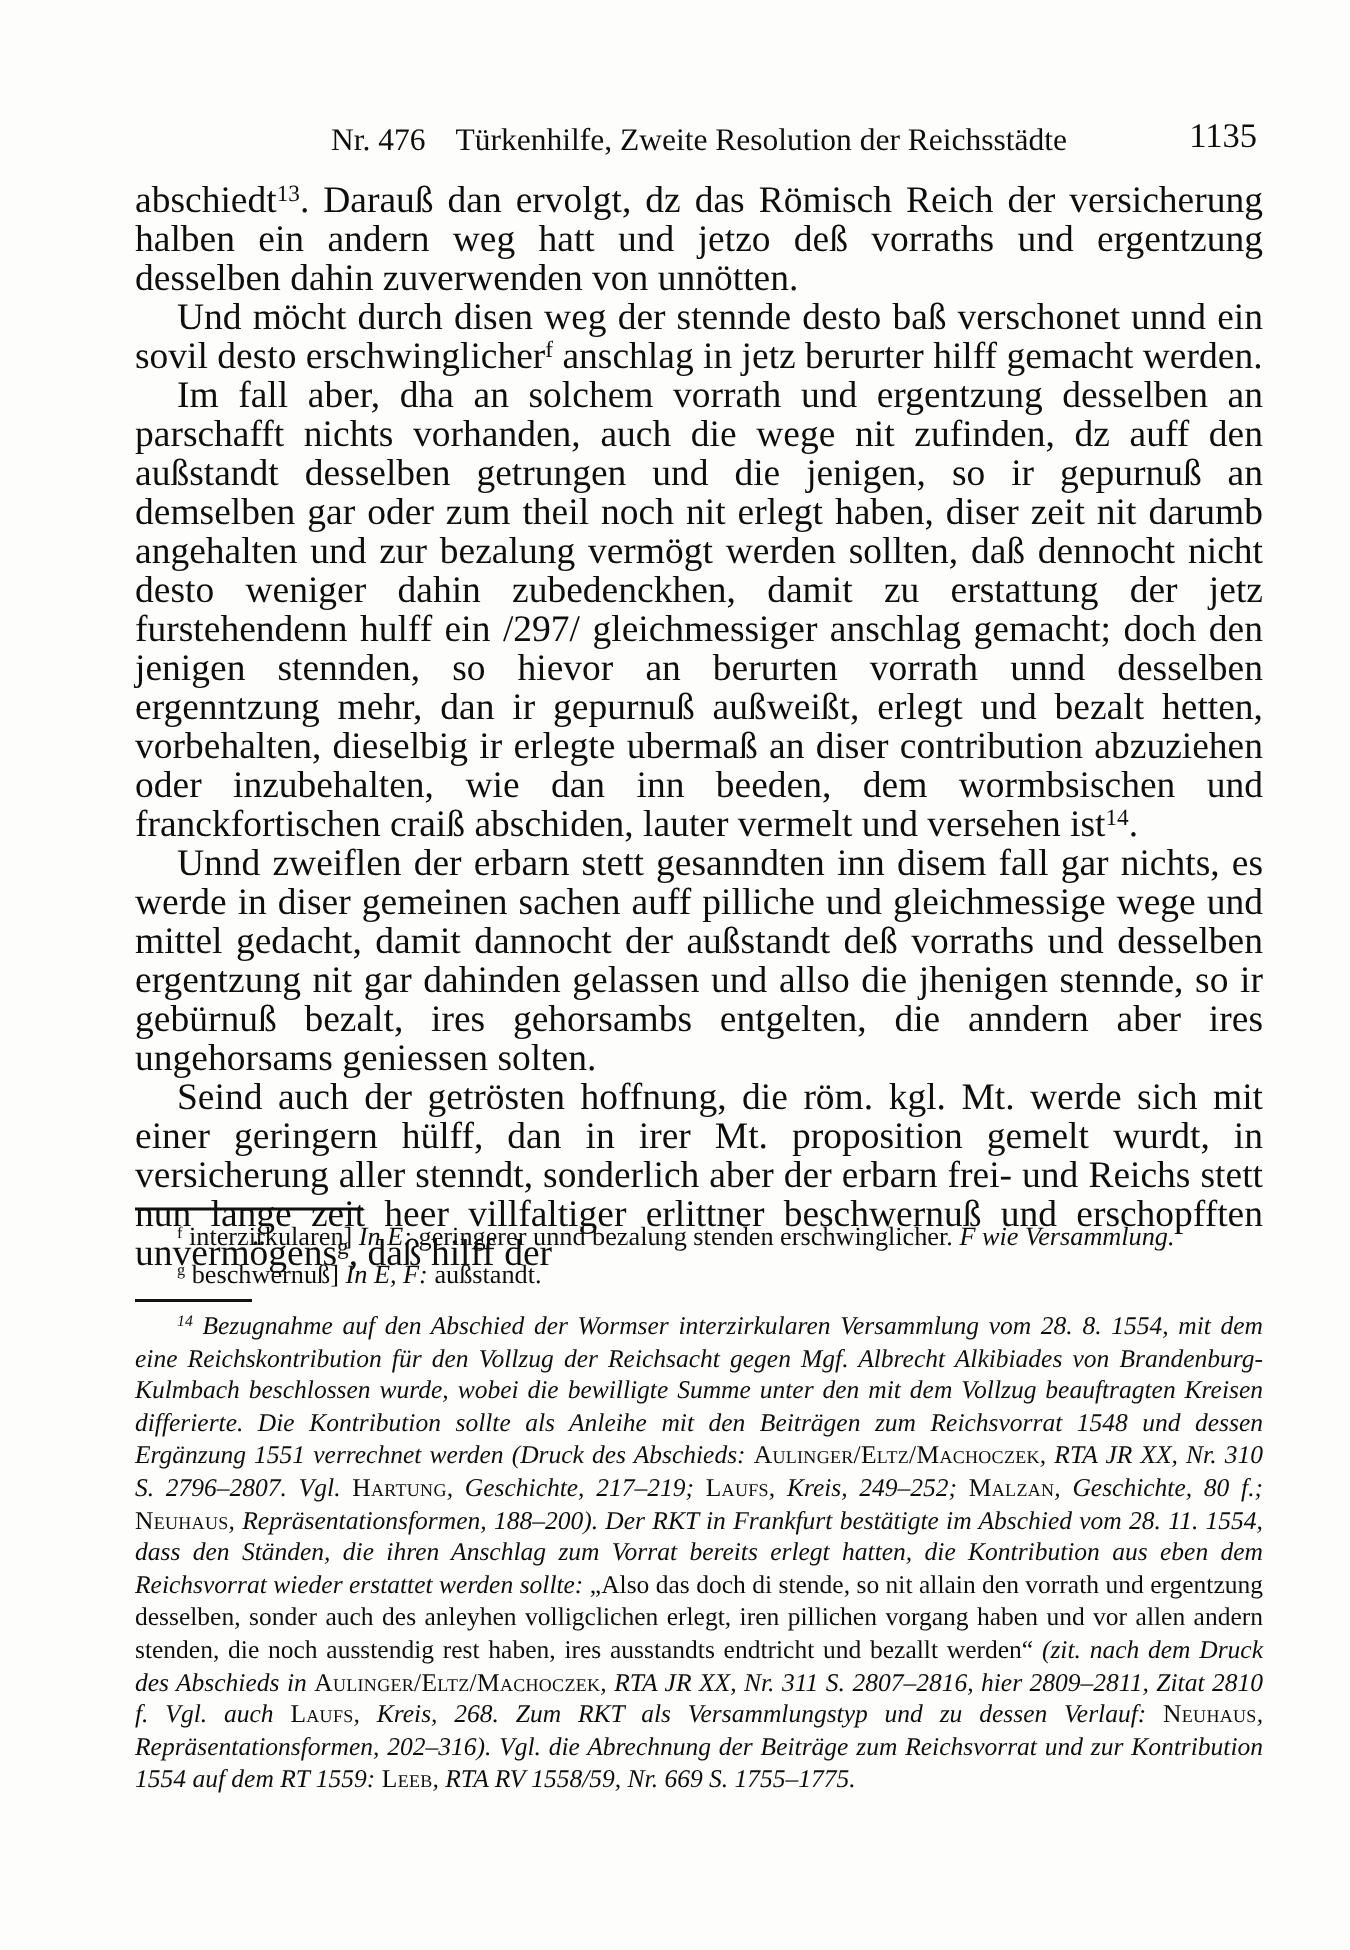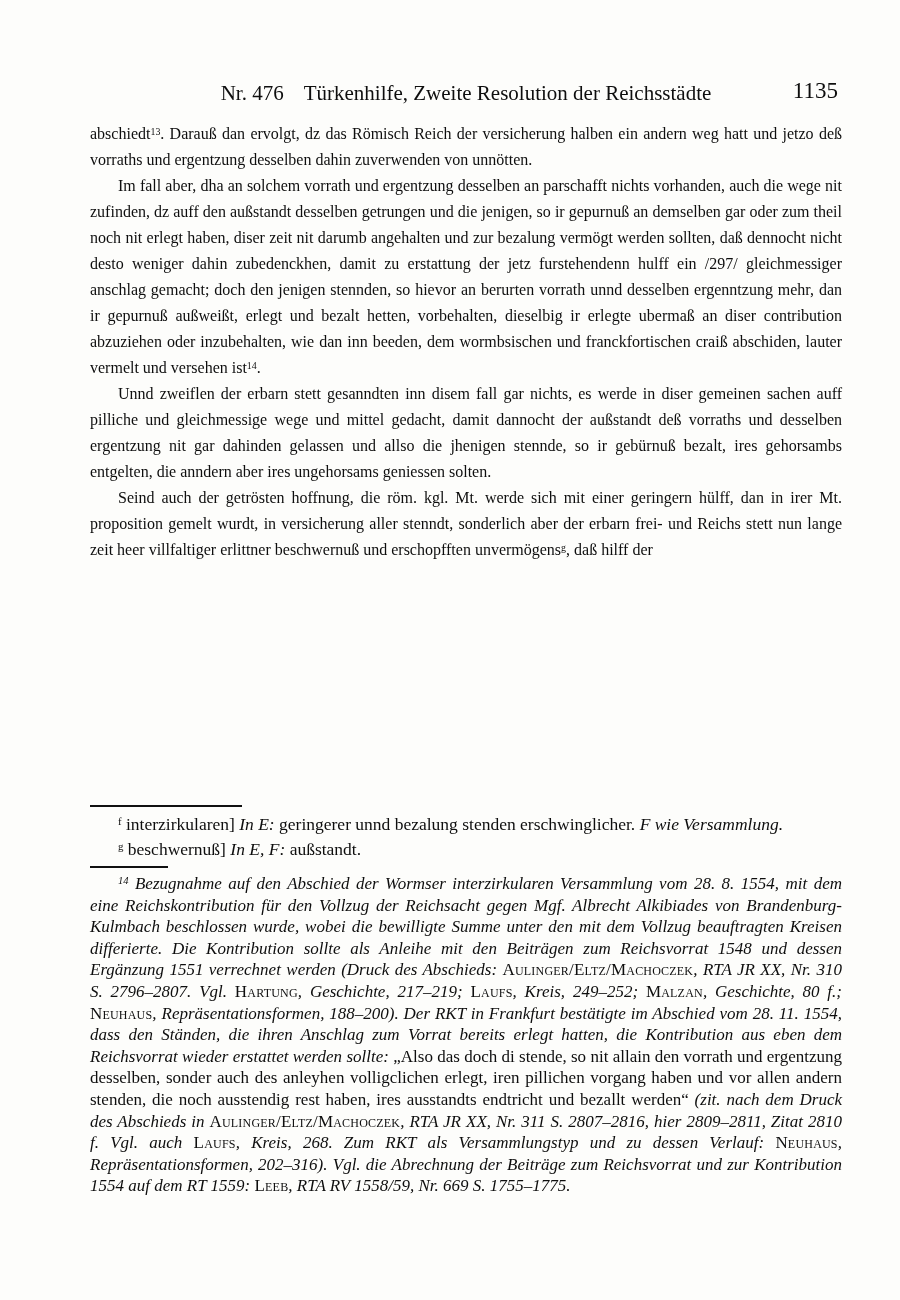--- a/index.html
+++ b/index.html
@@ -29,21 +29,21 @@
   .rh-number { margin-right: 20px; }
   .rh-page {
     position: absolute;
     top: -2px; right: 4px;
     font-size: 23px;
   }
   
   .body-text {
     position: absolute;
     top: 121px; left: 90px; width: 752px;
-    font-size: 16px;
+    font-size: 25px;
     line-height: 26px;
     text-align: justify;
   }
   .para { margin: 0; text-indent: 28px; }
   .para.no-indent { text-indent: 0; }
   sup {
     font-size: 0.62em;
     line-height: 0;
     vertical-align: baseline;
     position: relative;
@@ -90,20 +90,21 @@
 
   <div class="running-header">
     <div class="rh-title">
       <span class="rh-number">Nr. 476</span><span>Türkenhilfe, Zweite Resolution der Reichsstädte</span>
     </div>
     <div class="rh-page">1135</div>
   </div>
 
   <div class="body-text">
     <p class="para no-indent"><span>abschiedt</span><sup>13</sup><span>. Darauß dan ervolgt, dz das Römisch Reich der versicherung halben ein andern weg hatt und jetzo deß vorraths und ergentzung desselben dahin zuverwenden von unnötten.</span></p>
+    <p class="para"><span>Und möcht durch disen weg der stennde desto baß verschonet unnd ein sovil desto erschwinglicher</span><sup>f</sup><span> anschlag in jetz berurter hilff gemacht werden.</span></p>
     <p class="para"><span>Im fall aber, dha an solchem vorrath und ergentzung desselben an parschafft nichts vorhanden, auch die wege nit zufinden, dz auff den außstandt desselben getrungen und die jenigen, so ir gepurnuß an demselben gar oder zum theil noch nit erlegt haben, diser zeit nit darumb angehalten und zur bezalung vermögt werden sollten, daß dennocht nicht desto weniger dahin zubedenckhen, damit zu erstattung der jetz furstehendenn hulff ein /297/ gleichmessiger anschlag gemacht; doch den jenigen stennden, so hievor an berurten vorrath unnd desselben ergenntzung mehr, dan ir gepurnuß außweißt, erlegt und bezalt hetten, vorbehalten, dieselbig ir erlegte ubermaß an diser contribution abzuziehen oder inzubehalten, wie dan inn beeden, dem wormbsischen und franckfortischen craiß abschiden, lauter vermelt und versehen ist</span><sup>14</sup><span>.</span></p>
     <p class="para"><span>Unnd zweiflen der erbarn stett gesanndten inn disem fall gar nichts, es werde in diser gemeinen sachen auff pilliche und gleichmessige wege und mittel gedacht, damit dannocht der außstandt deß vorraths und desselben ergentzung nit gar dahinden gelassen und allso die jhenigen stennde, so ir gebürnuß bezalt, ires gehorsambs entgelten, die anndern aber ires ungehorsams geniessen solten.</span></p>
     <p class="para"><span>Seind auch der getrösten hoffnung, die röm. kgl. Mt. werde sich mit einer geringern hülff, dan in irer Mt. proposition gemelt wurdt, in versicherung aller stenndt, sonderlich aber der erbarn frei- und Reichs stett nun lange zeit heer villfaltiger erlittner beschwernuß und erschopfften unvermögens</span><sup>g</sup><span>, daß hilff der</span></p>
   </div>
 
   <div class="apparatus-rule"></div>
 
   <div class="apparatus">
     <p class="app-note"><sup>f</sup><span> interzirkularen] </span><span class="r-i">In E:</span><span> geringerer unnd bezalung stenden erschwinglicher. </span><span class="r-i">F wie Versammlung.</span></p>
     <p class="app-note"><sup>g</sup><span> beschwernuß] </span><span class="r-i">In E, F:</span><span> außstandt.</span></p>

